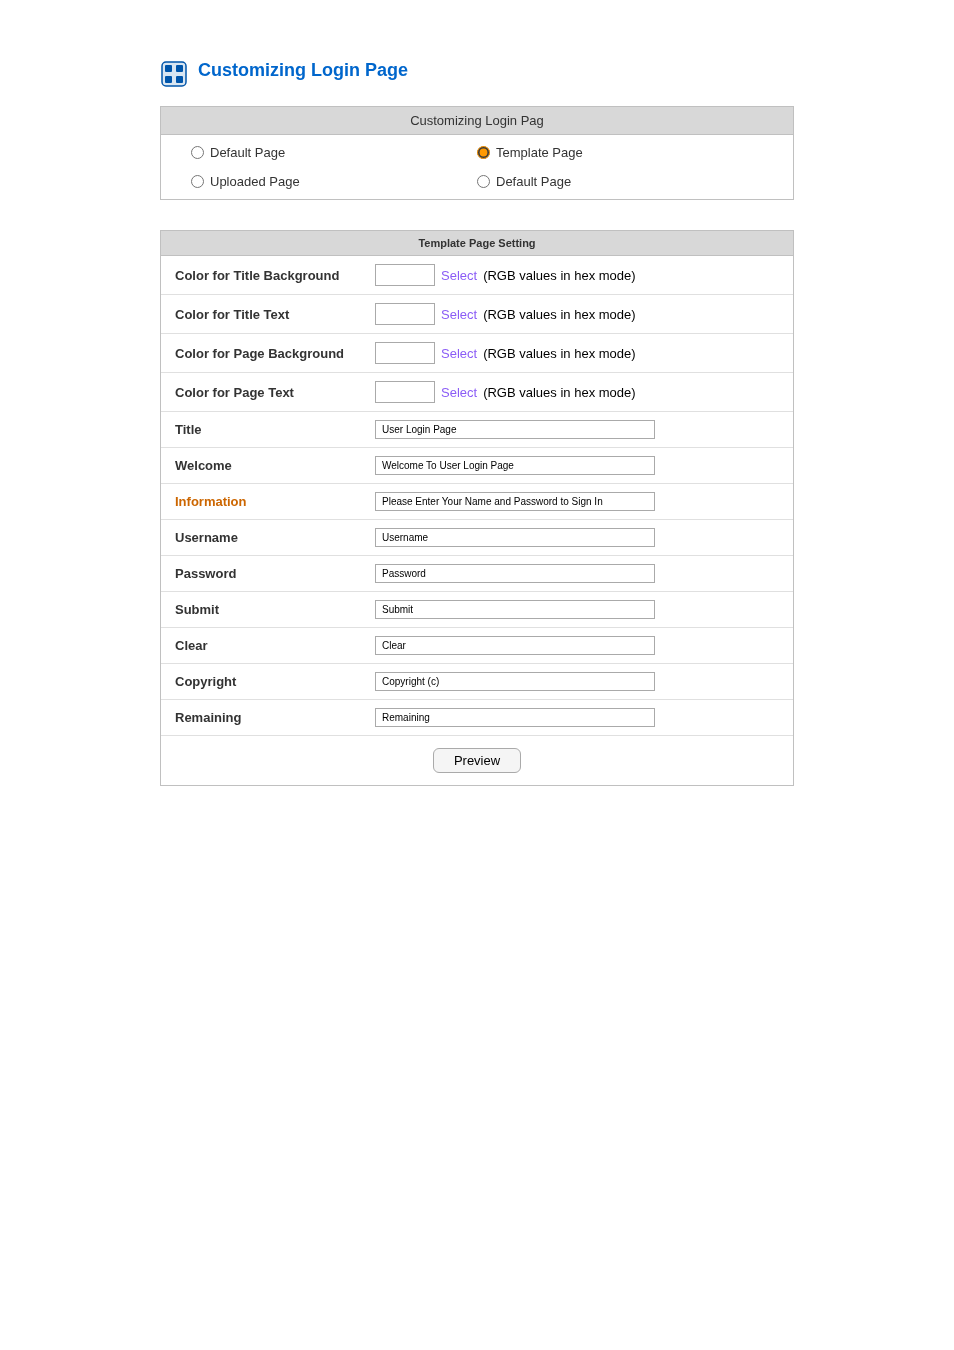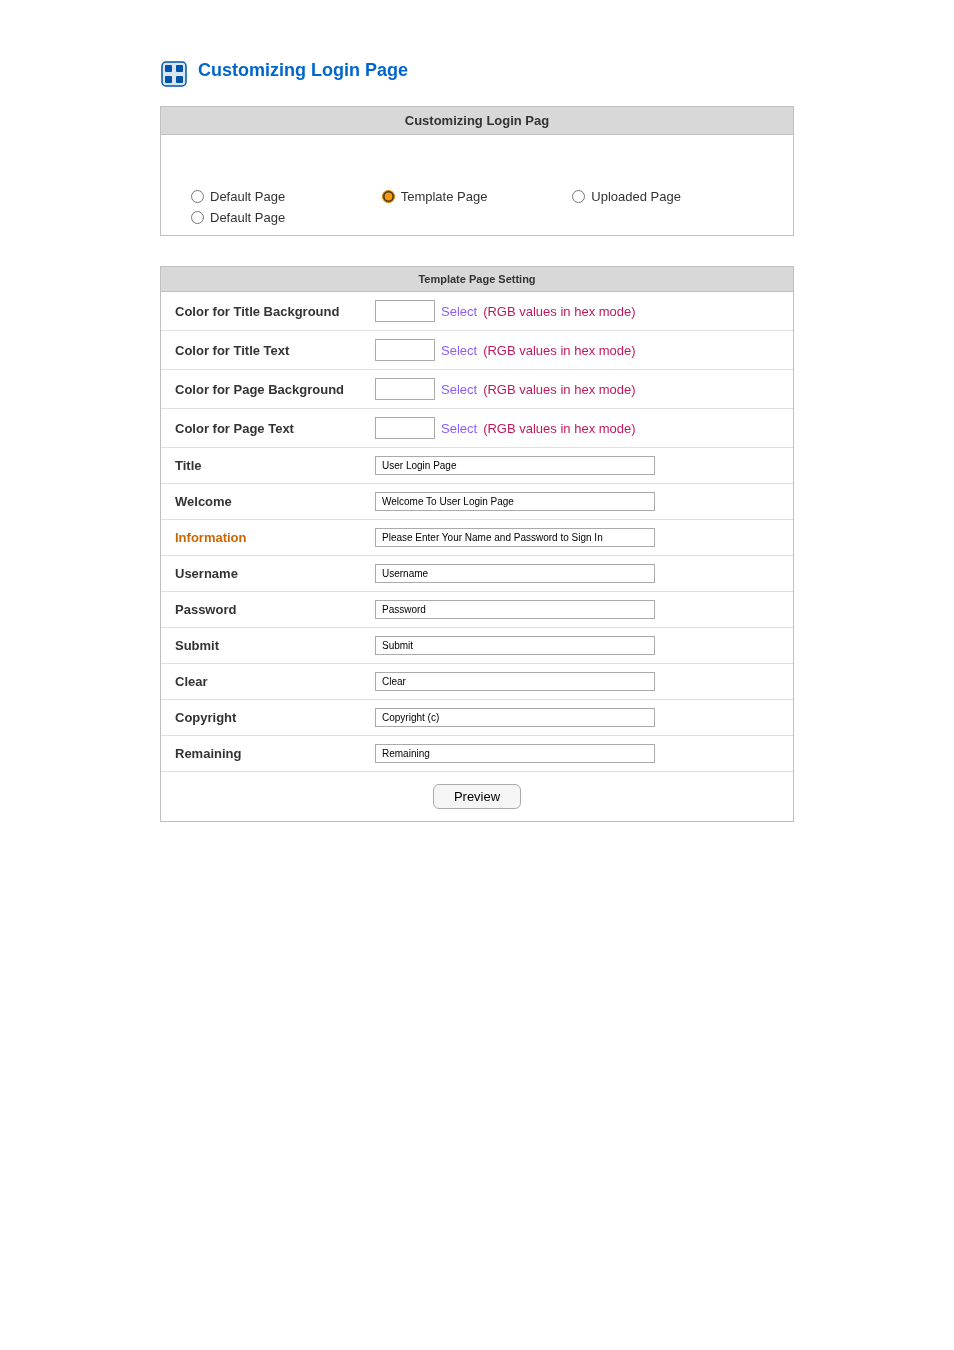--- a/index.html
+++ b/index.html
@@ -33,31 +33,30 @@
     .section-box {
       border: 1px solid #c0c0c0;
       margin-left: 120px;
       margin-right: 120px;
       margin-bottom: 30px;
     }
     .section-header {
       background: #d8d8d8;
       text-align: center;
       padding: 6px 0;
-      font-weight: bold;
+      font-weight: normal;
       border-bottom: 1px solid #c0c0c0;
       font-size: 13px;
     }
     .radio-grid {
       display: grid;
-      grid-template-columns: 1fr 1fr 1fr;
+      grid-template-columns: 1fr 1fr;
       padding: 10px 30px;
-      row-gap: 6px;
+      row-gap: 14px;
       background: #fff;
-      margin-top: 44px;
     }
     .radio-item {
       display: flex;
       align-items: center;
       gap: 6px;
     }
     .radio-item input[type="radio"] {
       margin: 0;
       cursor: pointer;
       accent-color: #f90;
@@ -117,21 +116,21 @@
       border: 1px solid #aaa;
       background: #fff;
       flex-shrink: 0;
     }
     .select-link {
       color: #8b5cf6;
       cursor: pointer;
       font-size: 13px;
     }
     .color-hint {
-      color: #be185d;
+      color: #000000;
       font-size: 13px;
     }
 
     .text-input {
       width: 280px;
       border: 1px solid #aaa;
       padding: 3px 6px;
       font-size: 10px;
       outline: none;
     }

